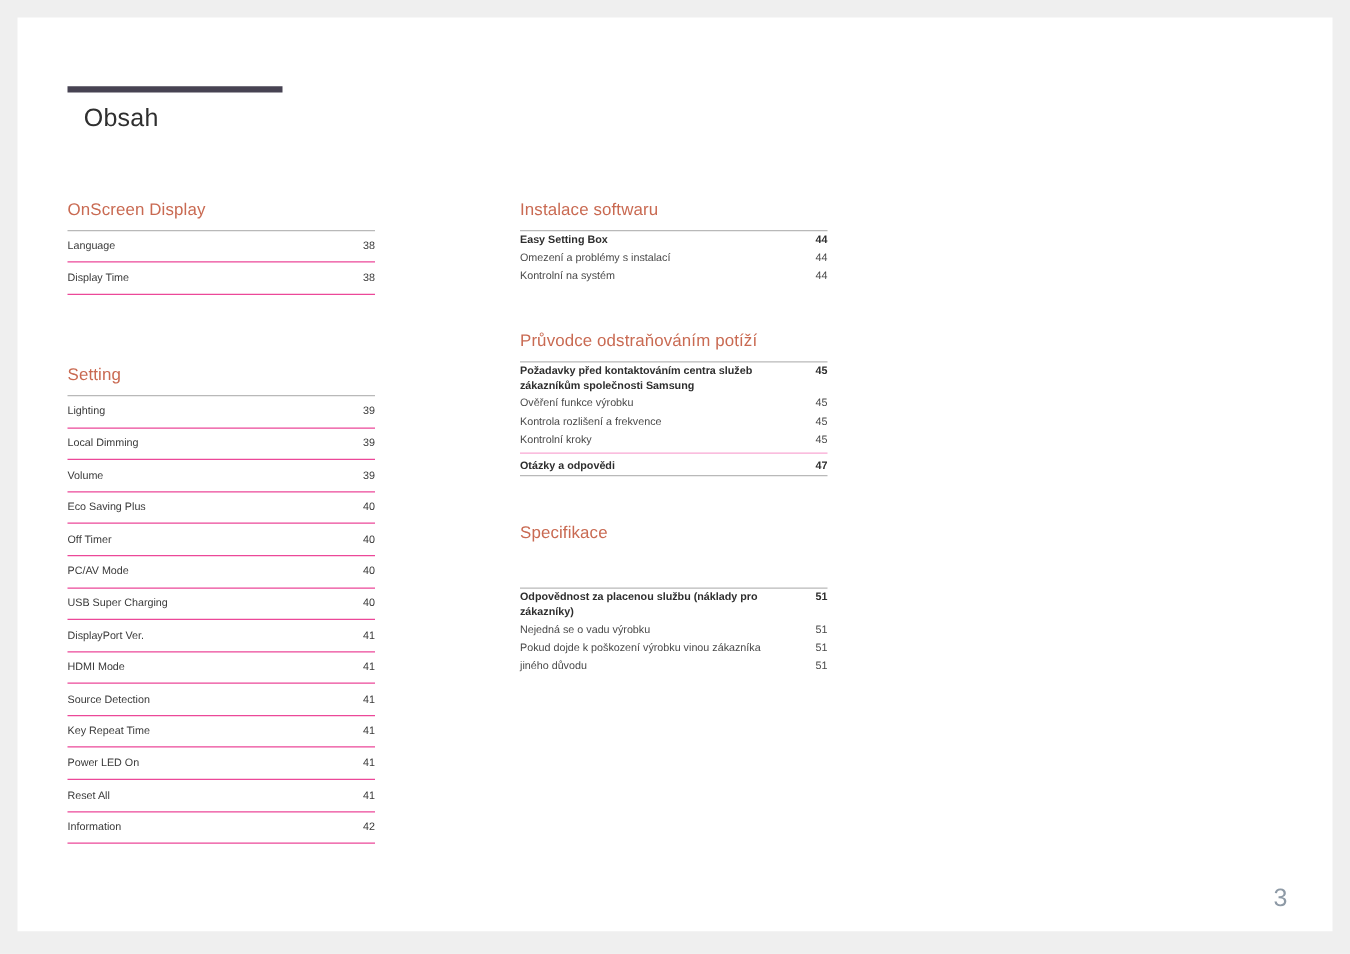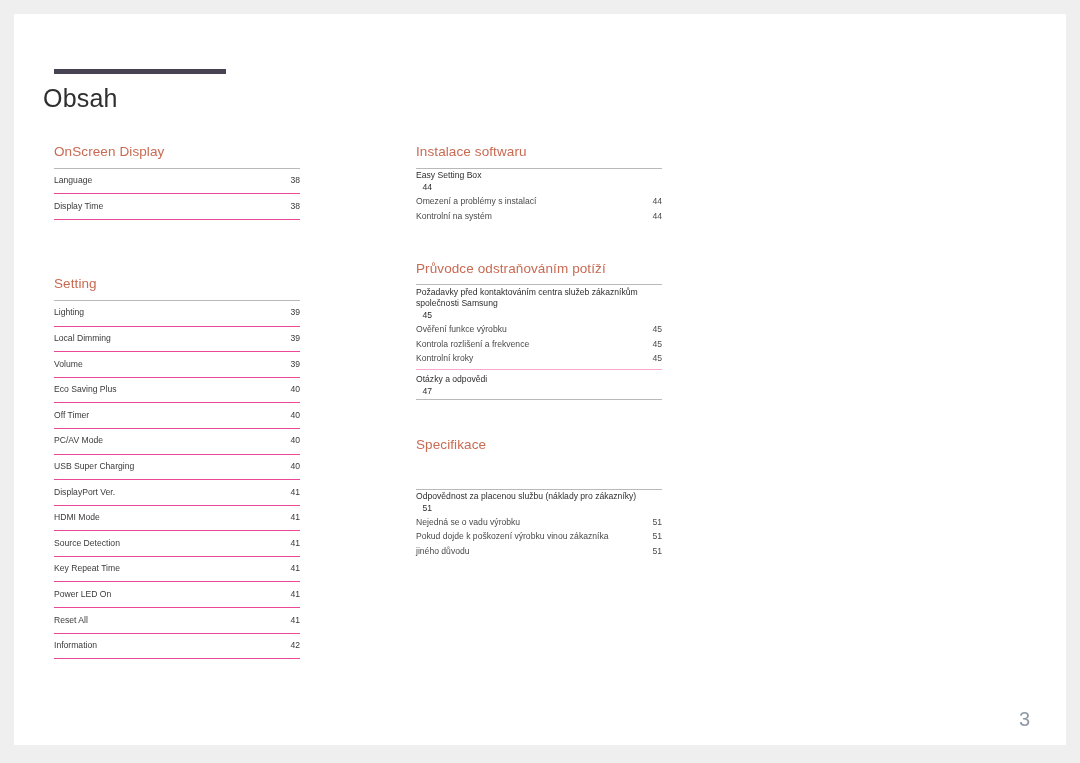--- a/index.html
+++ b/index.html
@@ -25,33 +25,33 @@
     position: absolute;
     left: 40px;
     top: 55px;
     width: 172px;
     height: 5px;
     background: #474352;
   }
 
   .page-title {
     position: absolute;
-    left: 29px;
+    left: 53px;
     top: 70px;
-    font-size: 25px;
+    font-size: 20px;
     font-weight: 300;
     color: #2f2f2f;
     letter-spacing: 0.2px;
     font-family: "Liberation Sans", sans-serif;
   }
 
   
   .col {
     position: absolute;
-    top: 130px;
+    top: 146px;
     width: 246px;
   }
   .col-left  { left: 40px; }
   .col-right { left: 402px; }
 
   
   .section { margin-bottom: 0; }
 
   .section-heading {
     font-size: 13.5px;
@@ -93,23 +93,22 @@
   }
 
   
   .entries.compact > .row {
     padding: 1.4px 0;
   }
   .entries.compact > .row.sub {
     color: #4a4a4a;
   }
   .entries.compact > .row.main {
-    font-weight: normal;
+    font-weight: bold;
     color: #2e2e2e;
-    flex-direction: column;
   }
 
   
   .entries.compact.closed {
     border-bottom: 1px solid #f9a8d4;
     padding-bottom: 3px;
   }
 
   .entries.compact.topgap > .row:first-child { padding-top: 4px; }
 

